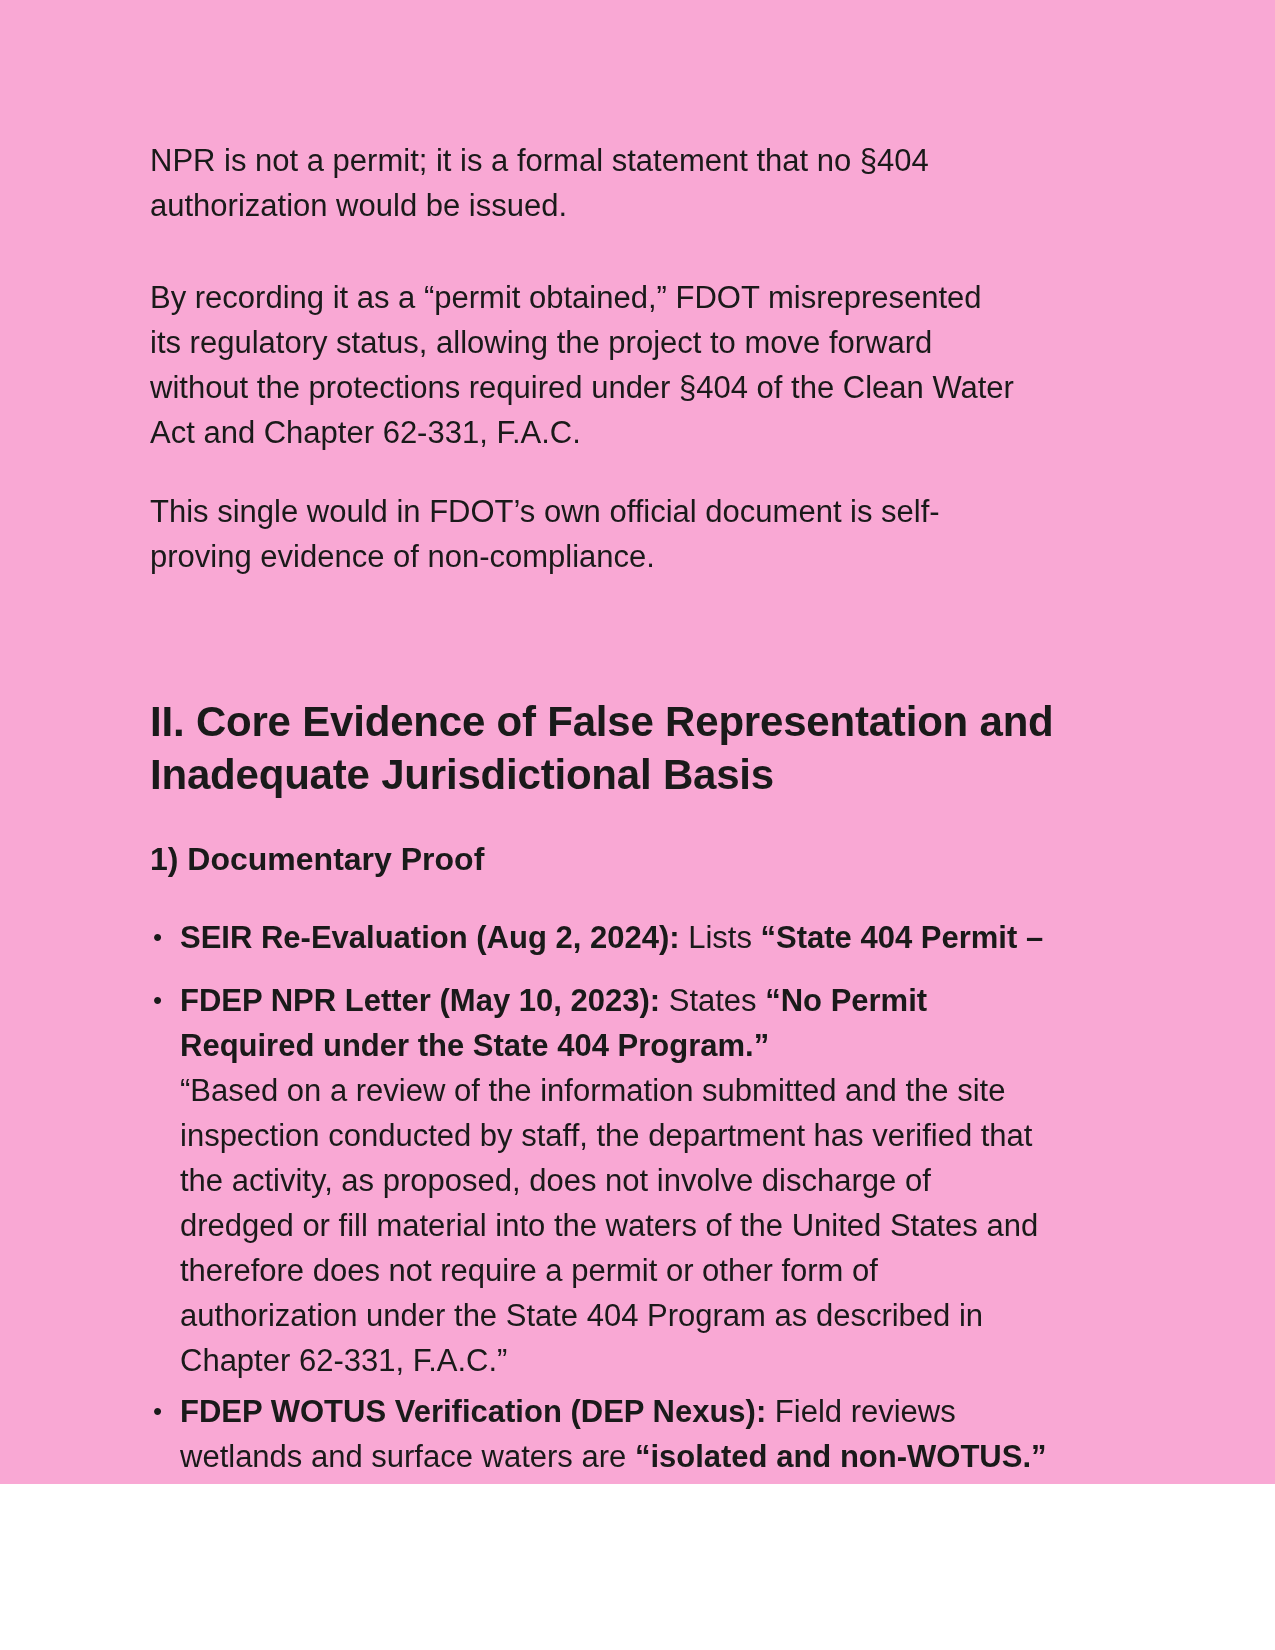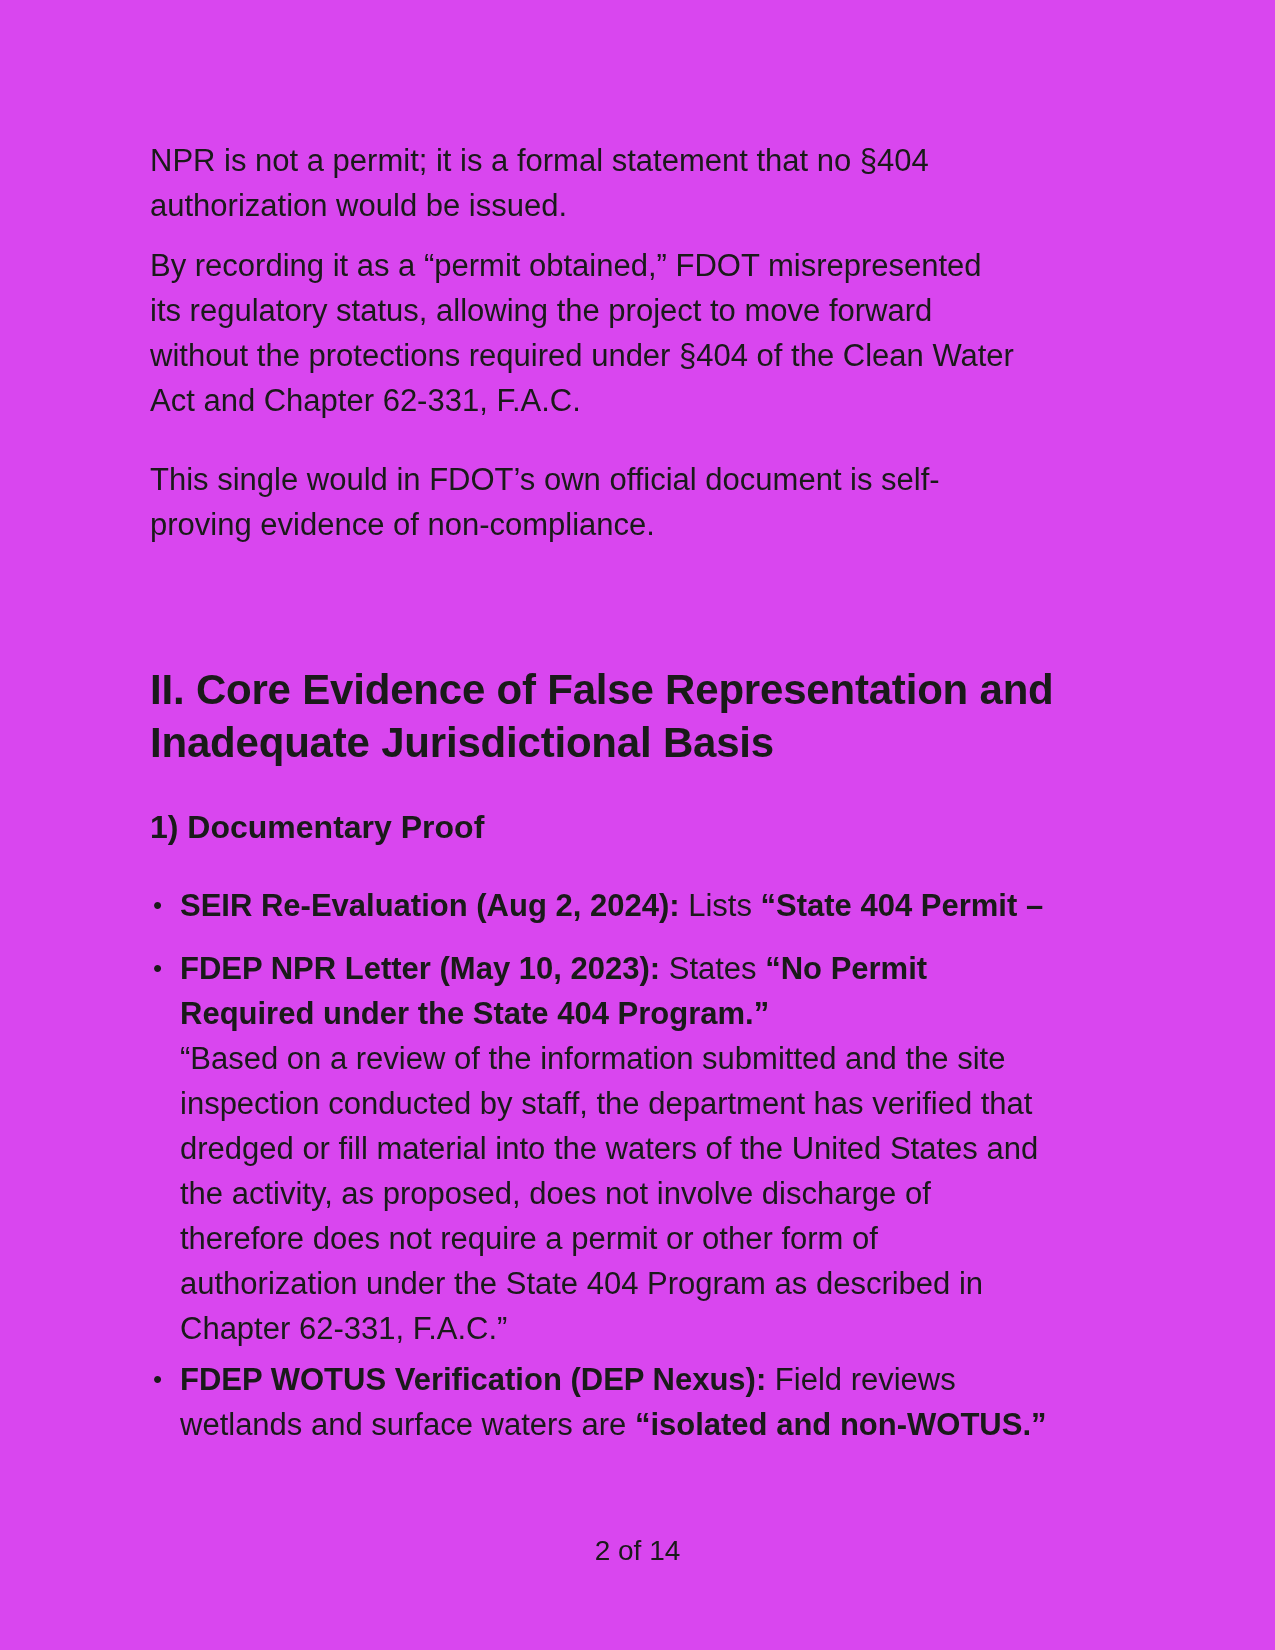--- a/index.html
+++ b/index.html
@@ -3,41 +3,41 @@
 <meta charset="utf-8">
 <style>
   html, body {
     margin: 0;
     padding: 0;
     background: #ffffff;
   }
   .page {
     position: relative;
     width: 1275px;
-    height: 1650px;
-    background: #d946ef;
+    height: 1484px;
+    background: #f9a8d4;
     font-family: "Liberation Sans", "DejaVu Sans", sans-serif;
     color: #1a1a1a;
     overflow: hidden;
   }
   .content {
     position: absolute;
     left: 150px;
     top: 0;
     width: 975px;
   }
   .body-text {
     font-size: 31px;
     line-height: 45px;
     font-weight: normal;
   }
   .indent { margin-left: 30px; }
   .para { margin: 0; }
   .p1 { margin-top: 138px; }
-  .p2 { margin-top: 15px; }
+  .p2 { margin-top: 47px; }
   .p3 { margin-top: 34px; }
   .line { white-space: nowrap; }
   .b { font-weight: bold; }
   h1.section {
     margin: 116px 0 0 0;
     font-size: 42px;
     line-height: 53px;
     font-weight: bold;
     letter-spacing: -0.2px;
   }
@@ -107,22 +107,22 @@
       <span class="marker">•</span>
       <div class="line"><span class="b">SEIR Re-Evaluation (Aug 2, 2024):</span><span> Lists </span><span class="b">“State 404 Permit –</span></div>
     </div>
 
     <div class="bullet body-text bullet-2">
       <span class="marker">•</span>
       <div class="line"><span class="b">FDEP NPR Letter (May 10, 2023):</span><span> States </span><span class="b">“No Permit</span></div>
       <div class="line"><span class="b">Required under the State 404 Program.”</span></div>
       <div class="line"><span>“Based on a review of the information submitted and the site</span></div>
       <div class="line"><span>inspection conducted by staff, the department has verified that</span></div>
+      <div class="line"><span>the activity, as proposed, does not involve discharge of</span></div>
       <div class="line"><span>dredged or fill material into the waters of the United States and</span></div>
-      <div class="line"><span>the activity, as proposed, does not involve discharge of</span></div>
       <div class="line"><span>therefore does not require a permit or other form of</span></div>
       <div class="line"><span>authorization under the State 404 Program as described in</span></div>
       <div class="line"><span>Chapter 62-331, F.A.C.”</span></div>
     </div>
 
     <div class="bullet body-text bullet-3">
       <span class="marker">•</span>
       <div class="line"><span class="b">FDEP WOTUS Verification (DEP Nexus):</span><span> Field reviews</span></div>
       <div class="line"><span>wetlands and surface waters are </span><span class="b">“isolated and non-WOTUS.”</span></div>
     </div>

